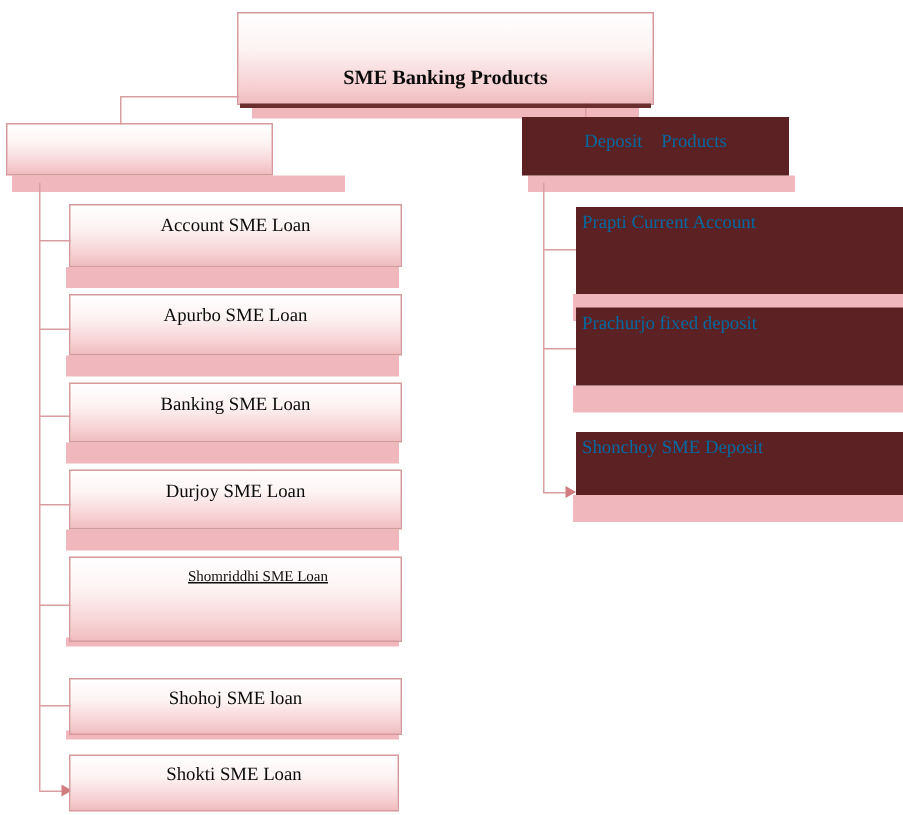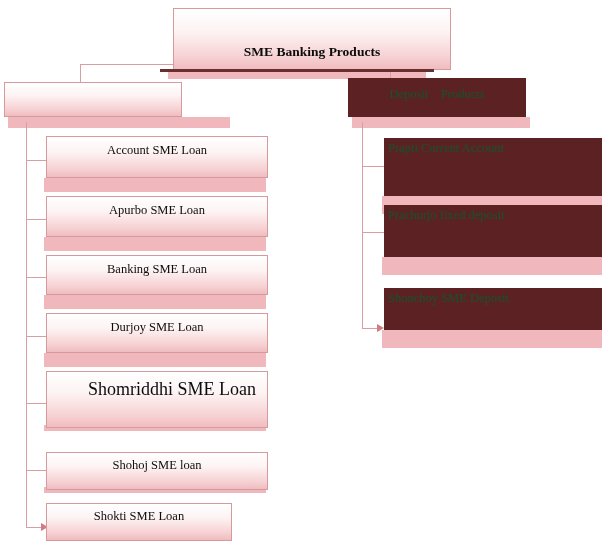--- a/index.html
+++ b/index.html
@@ -51,21 +51,21 @@
     z-index: 0;
   }
 
   .node-label {
     position: absolute;
     z-index: 3;
     line-height: 1.18;
     white-space: pre;
   }
   .node-light > .node-label { color: #0c0c0c; }
-  .node-dark  > .node-label { color: #14532d; }
+  .node-dark  > .node-label { color: #0369a1; }
 
   .label-center { text-align: center; left: 0; right: 0; }
   .label-left   { text-align: center; }
 
   
   .conn {
     position: absolute;
     background: #d89ea0;
     z-index: 1;
   }
@@ -89,21 +89,21 @@
     z-index: 2;
   }
 </style>
 </head>
 <body>
 
 <div id="chart-canvas">
 
   <div class="node-shadow" style="left:168px; top:70px; width:258px; height:9px;"></div>
 
-  <div class="node node-light" style="left:173px; top:8px; width:278px; height:62px; z-index:2;">
+  <div class="node node-light" style="left:158px; top:8px; width:278px; height:62px; z-index:2;">
     <div class="node-body"></div>
     <div class="node-label label-center" style="top:36px; font-size:13.5px; font-weight:bold;">SME Banking Products</div>
   </div>
 
   <div class="root-underline" style="left:160px; top:69px; width:274px; height:3px;"></div>
 
   <div class="conn conn-h" style="left:80px; top:64px; width:312px; height:1.4px;"></div>
 
   <div class="conn conn-v" style="left:80px; top:64px; height:20px;"></div>
 
@@ -146,30 +146,30 @@
 
   <div class="node-shadow" style="left:44px; top:353px; width:222px; height:14px;"></div>
   <div class="node node-light" style="left:46px; top:313px; width:222px; height:40px; z-index:2;padding-left:35px;">
     <div class="node-body"></div>
     <div class="node-label label-center" style="top:7px; font-size:12.5px;">Durjoy SME Loan</div>
   </div>
 
   <div class="node-shadow" style="left:44px; top:425px; width:222px; height:6px;"></div>
   <div class="node node-light" style="left:46px; top:371px; width:222px; height:57px; z-index:2;">
     <div class="node-body"></div>
-    <div class="node-label label-left" style="top:8px; left:40px; right:10px; font-size:18px; white-space:normal;">Shomriddhi        SME Loan</div>
+    <div class="node-label label-left" style="top:8px; left:40px; right:10px; font-size:10px; white-space:normal;text-decoration:underline;">Shomriddhi        SME Loan</div>
   </div>
 
   <div class="node-shadow" style="left:44px; top:487px; width:222px; height:6px;"></div>
   <div class="node node-light" style="left:46px; top:452px; width:222px; height:38px; z-index:2;border-radius:17px;">
     <div class="node-body"></div>
     <div class="node-label label-center" style="top:6px; font-size:12.5px;">Shohoj SME loan</div>
   </div>
 
-  <div class="node node-light" style="left:46px; top:503px; width:186px; height:38px; z-index:2;font-family:Liberation Serif, serif;">
+  <div class="node node-light" style="left:46px; top:503px; width:220px; height:38px; z-index:2;font-family:Liberation Serif, serif;">
     <div class="node-body"></div>
     <div class="node-label label-center" style="top:6px; font-size:12.5px;">Shokti SME Loan</div>
   </div>
 
   <div class="node-shadow" style="left:352px; top:117px; width:178px; height:11px;"></div>
 
   <div class="node node-dark" style="left:348px; top:78px; width:178px; height:39px; z-index:2;">
     <div class="node-body"></div>
     <div class="node-label label-center" style="top:9px; font-size:12.5px;">Deposit    Products</div>
   </div>

